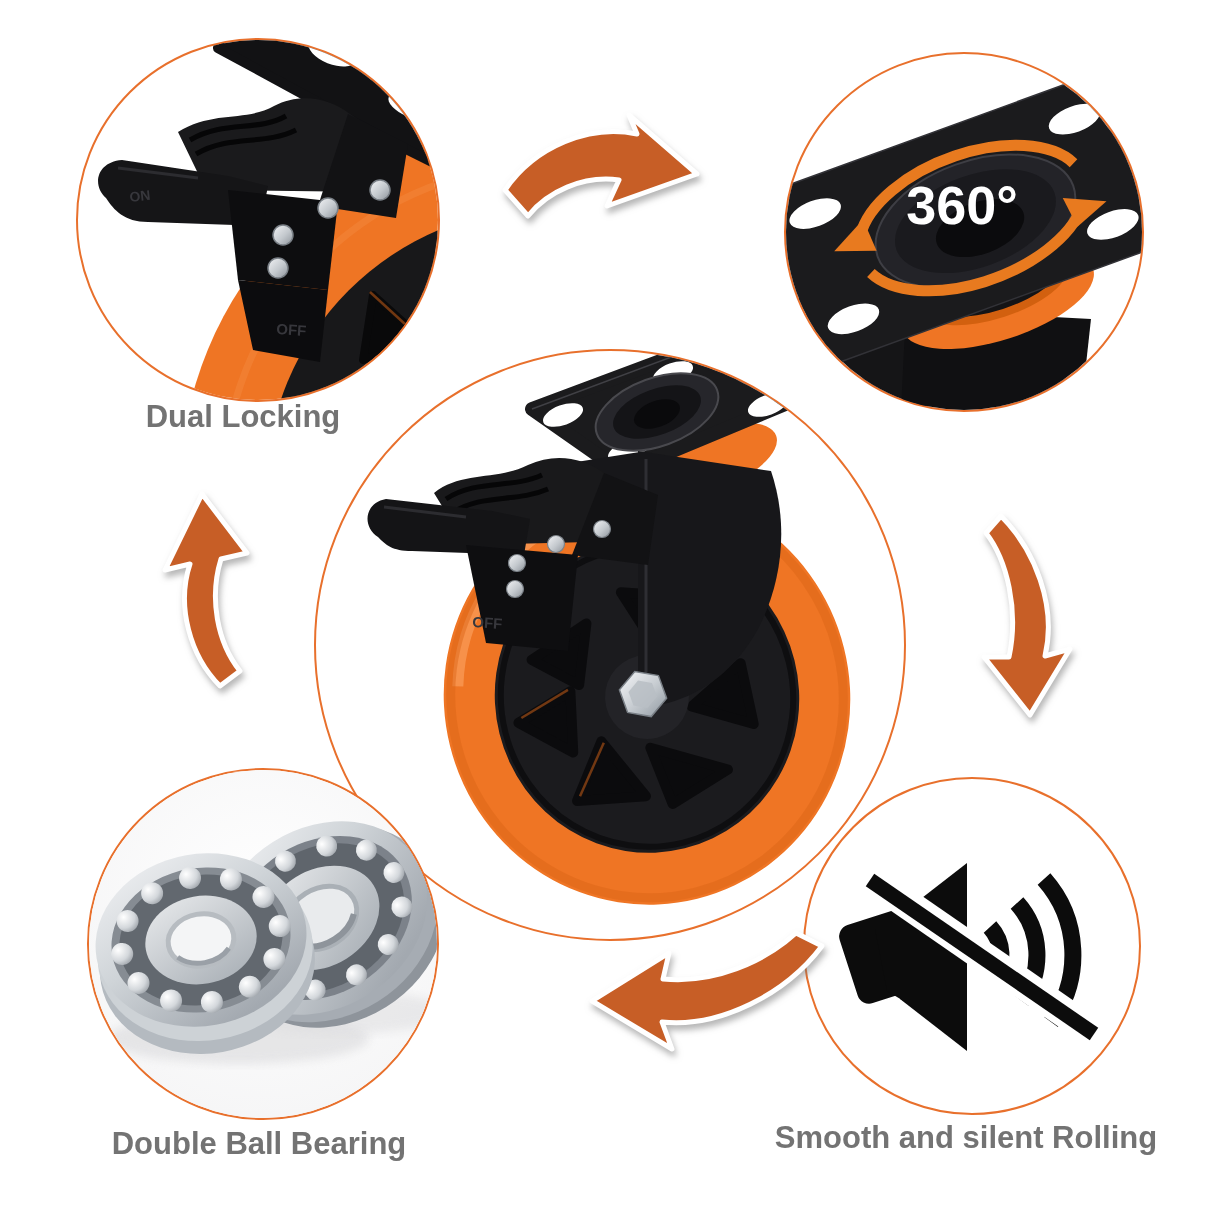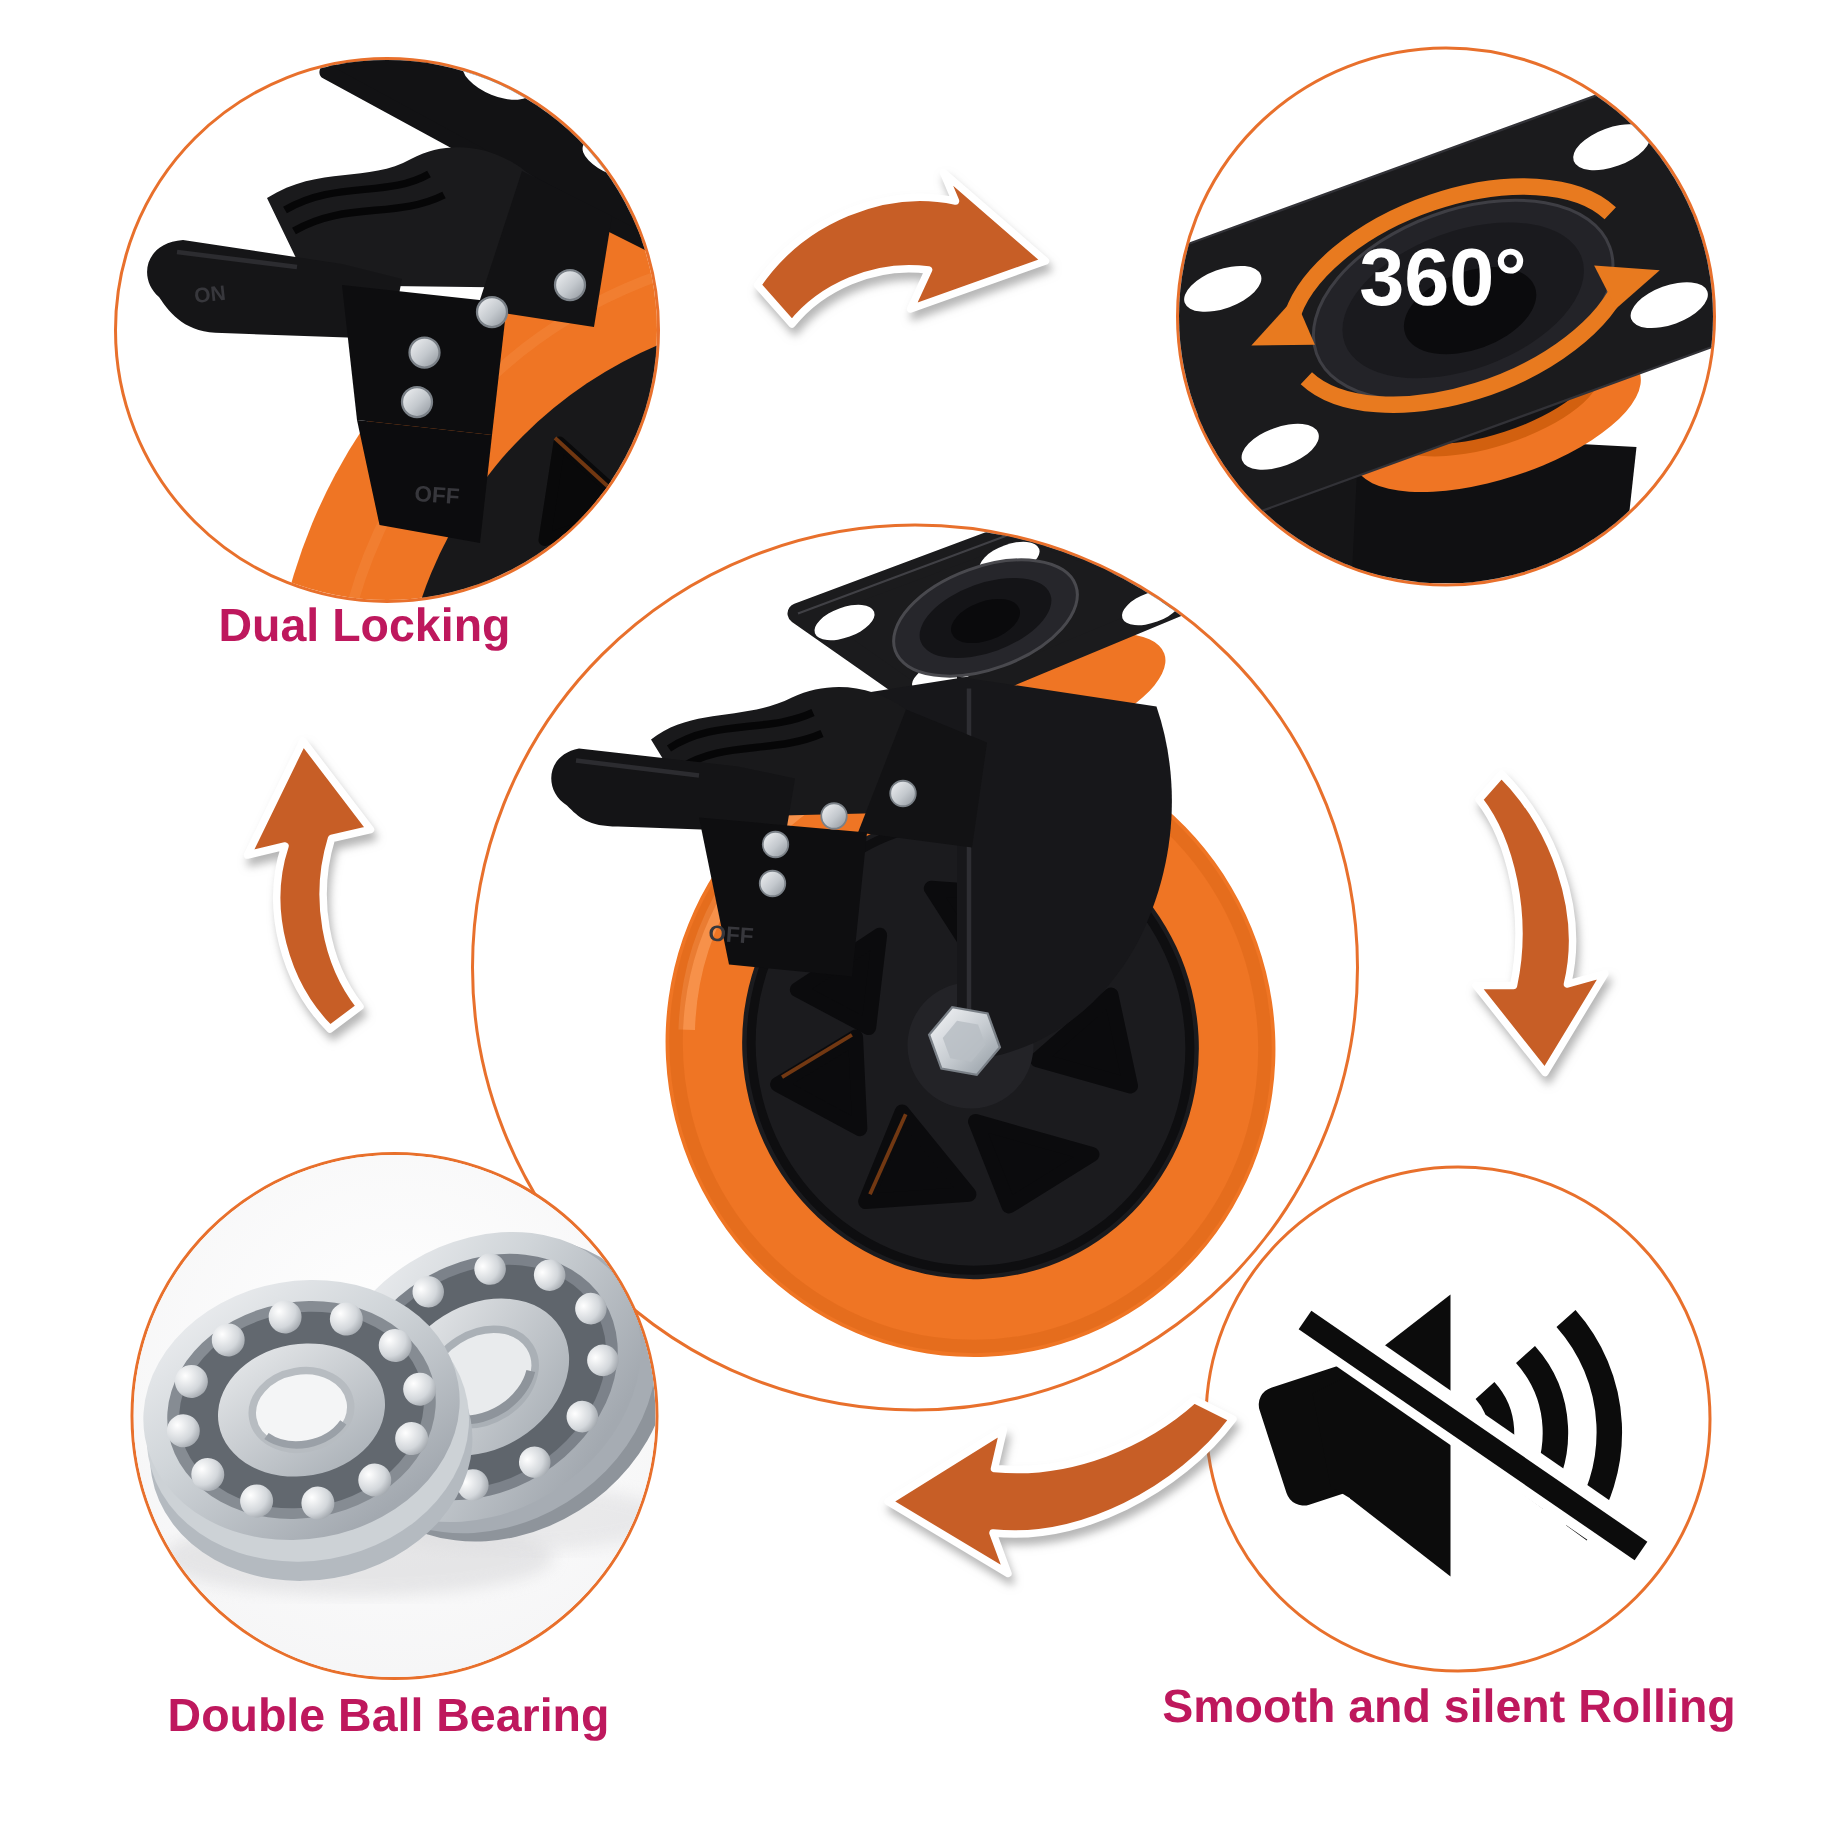--- a/index.html
+++ b/index.html
@@ -1,27 +1,27 @@
 <!DOCTYPE html>
 <html><head>
 <meta charset="utf-8">
 <style>
   html,body{margin:0;padding:0;background:#ffffff;}
   .stage{position:relative;width:1214px;height:1214px;background:#ffffff;overflow:hidden;
          font-family:"Liberation Sans",sans-serif;}
   .fcircle{position:absolute;border:2px solid #e8702c;border-radius:50%;overflow:hidden;background:#fff;}
   .fcircle svg{display:block;}
   .tl{left:76px;top:38px;width:360px;height:360px;}
-  .tr{left:784px;top:31px;width:356px;height:356px;}
+  .tr{left:784px;top:52px;width:356px;height:356px;}
   .cc{left:314px;top:349px;width:588px;height:588px;}
   .bl{left:87px;top:768px;width:348px;height:348px;}
   .br{left:803px;top:777px;width:334px;height:334px;}
   .arrow{position:absolute;filter:drop-shadow(2px 5px 3px rgba(110,110,110,.5));}
   .arrow path{fill:#c75e26;stroke:#ffffff;stroke-width:5;stroke-linejoin:round;}
-  .lbl{position:absolute;font-weight:bold;font-size:31px;line-height:1.06;color:#be185d;text-align:center;}
+  .lbl{position:absolute;font-weight:bold;font-size:31px;line-height:1.06;color:#737373;text-align:center;}
   .lbl-tl{left:43px;top:401px;width:400px;}
   .lbl-tr{left:816px;top:398px;width:300px;}
   .lbl-bl{left:59px;top:1128px;width:400px;}
   .lbl-br{left:766px;top:1122px;width:400px;}
   .badge360{font-weight:bold;font-size:54px;fill:#ffffff;}
   .emboss{font-weight:bold;fill:#37373c;}
 </style>
 </head>
 <body>
 

